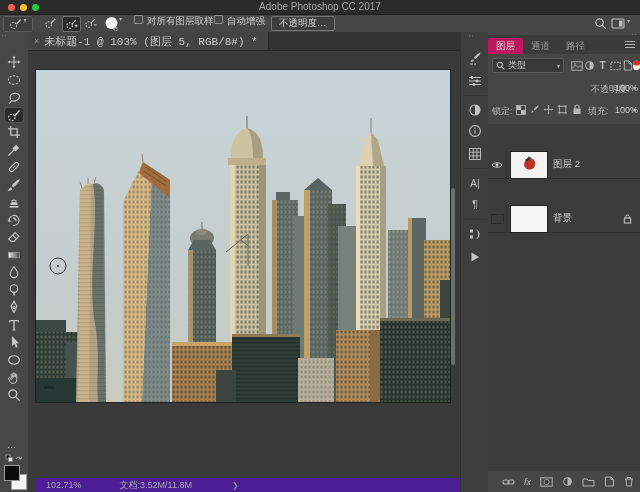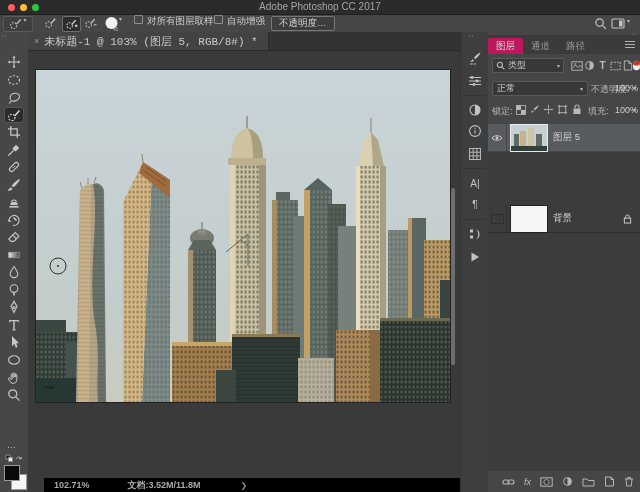--- a/index.html
+++ b/index.html
@@ -32,21 +32,21 @@
   .marks{font-size:8px;color:#8a8a8a;letter-spacing:1px;line-height:1;}
   
   .docarea{left:28px;top:32px;width:432px;height:460px;background:#3a3a3a;}
   .tabbar{position:absolute;left:0;top:0;width:432px;height:18px;background:#333333;border-bottom:1px solid #292929;}
   .doctab{position:absolute;left:0;top:0;height:18px;padding:0 10px 0 6px;background:#434343;border-right:1px solid #292929;display:flex;align-items:center;gap:5px;}
   .doctab .x{color:#9a9a9a;font-size:9px;}
   .doctab .t{font-size:11px;color:#c9c9c9;white-space:nowrap;font-family:Liberation Mono, monospace;}
   .photo{left:8px;top:38px;box-shadow:0 0 0 1px rgba(0,0,0,.4);}
   .vscroll{left:423px;top:156px;width:4px;height:177px;background:#6e6e6e;border-radius:2px;}
   .hscroll{left:240px;top:447px;width:94px;height:6px;background:#6e6e6e;border-radius:3px;}
-  .statusbar{position:absolute;left:16px;top:446px;width:432px;height:14px;background:#000000;display:flex;align-items:center;font-size:9px;color:#a8a8a8;font-weight:bold;}
+  .statusbar{position:absolute;left:8px;top:446px;width:432px;height:14px;background:#4c1d95;display:flex;align-items:center;font-size:9px;color:#a8a8a8;}
   .statusbar .z{margin-left:10px;}
   .statusbar .d{margin-left:38px;}
   .statusbar .c{margin-left:40px;color:#8a8a8a;font-size:8px;}
   
   .dock{left:460px;top:32px;width:28px;height:460px;background:#3e3e3e;border-left:1px solid #333;border-right:1px solid #333;}
   .dock-ic{position:absolute;left:4px;width:20px;height:18px;display:flex;align-items:center;justify-content:center;}
   .dock-sep{position:absolute;left:2px;width:24px;height:1px;background:#343434;}
   .dock-glyph{font-size:10px;color:#c3c3c3;}
   
   .panel{left:488px;top:32px;width:152px;height:460px;background:#464646;}
@@ -570,24 +570,20 @@
     </div>
     <div class="fic" style="left:142px">
       <svg width="9" height="11" viewBox="0 0 9 11">
           <rect x="1" y=".8" width="7" height="9.4" rx="3.4" fill="#f0f0f0"></rect>
           <rect x="1" y=".8" width="7" height="4.8" rx="2.4" fill="#c5372c"></rect>
         </svg>
     </div>
   </div>
 
   <div class="row" style="top:48px;height:17px">
-    <div class="combo">
-      <span>正常</span>
-      <span class="chev">▾</span>
-    </div>
     <span class="small-label abs" style="left:103px;top:3px">不透明度:</span>
     <span class="small-label abs" style="left:127px;top:3px;color:#d0d0d0">100%</span>
     <span class="chev abs" style="left:145px;top:5px">▾</span>
   </div>
 
   <div class="row" style="top:70px;height:17px">
     <span class="small-label abs" style="left:4px;top:3px">锁定:</span>
     <div class="fic" style="left:26px">
       <svg width="10" height="10" viewBox="0 0 10 10">
           <rect x=".5" y=".5" width="9" height="9" fill="none" stroke="#b9b9b9" stroke-width=".8"></rect>
@@ -623,38 +619,36 @@
             <path d="M3 4.5V3a2 2 0 0 1 4 0v1.5"></path>
           </g>
         </svg>
     </div>
     <span class="small-label abs" style="left:100px;top:3px">填充:</span>
     <span class="small-label abs" style="left:127px;top:3px;color:#d0d0d0">100%</span>
     <span class="chev abs" style="left:145px;top:5px">▾</span>
   </div>
 
   <div class="layerlist">
-    <div class="lrow sel" style="top:0">
+    <div class="lrow" style="top:27px">
       <div class="eyebox">
         <svg width="12" height="8" viewBox="0 0 12 8">
             <path d="M1 4C3 1 9 1 11 4 9 7 3 7 1 4z" fill="none" stroke="#cfcfcf" stroke-width="1"></path>
             <circle cx="6" cy="4" r="1.4" fill="#cfcfcf"></circle>
           </svg>
       </div>
-      <div class="thumb selthumb">
+      <div class="thumb">
         <svg width="36" height="26" viewBox="0 0 36 26">
-            <rect width="36" height="26" fill="#c5d0d4"></rect>
-            <rect x="3" y="9" width="5" height="17" fill="#5e6a66"></rect>
-            <rect x="9" y="6" width="6" height="20" fill="#c9b187"></rect>
-            <rect x="17" y="3" width="6" height="23" fill="#cfc3a4"></rect>
-            <rect x="25" y="9" width="6" height="17" fill="#5e6a66"></rect>
-            <rect x="0" y="21" width="36" height="5" fill="#32403b"></rect>
+            <rect width="36" height="26" fill="#f2f2f2"></rect>
+            <path d="M20 6c4 1.5 5.5 6 3 9.5-2.5 3.2-7.5 2.6-9.3-.8-1.7-3.2.3-7.5 6.3-8.7z" fill="#c03226"></path>
+            <path d="M14 8l4-3 1 2.5-3.5 2z" fill="#1d3a22"></path>
+            <path d="M17 4.5l3 .5-1.5 2z" fill="#2a4d2c"></path>
           </svg>
       </div>
-      <span class="lname">图层 5</span>
+      <span class="lname">图层 2</span>
     </div>
     <div class="lrow" style="top:81px">
       <div class="eyebox">
         <span style="width:11px;height:8px;border:1px solid #2e2e2e;display:block"></span>
       </div>
       <div class="thumb" style="background:#f5f5f5"></div>
       <span class="lname">背景</span>
       <span class="rowlock">
         <svg width="9" height="10" viewBox="0 0 10 11">
             <g stroke="#c9c9c9" fill="none" stroke-width="1.1">

